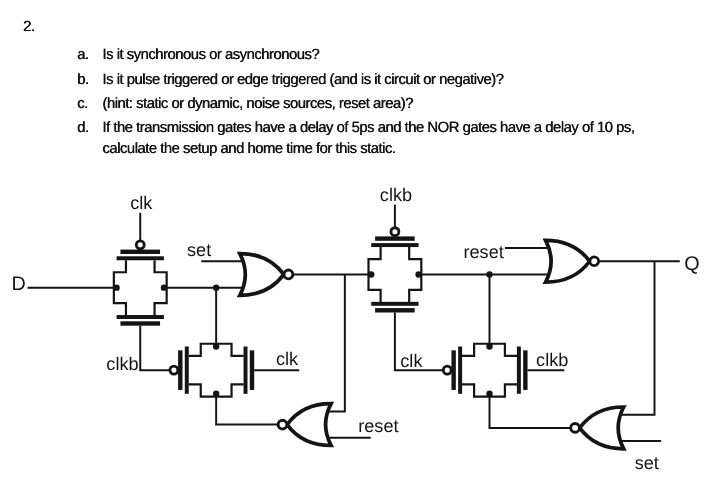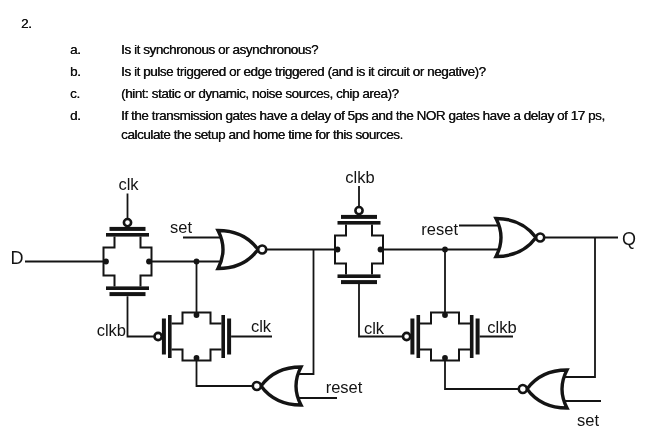--- a/index.html
+++ b/index.html
@@ -10,21 +10,21 @@
   .question{
     position:absolute;left:21px;top:14px;color:#131313;
     font-size:13.5px;letter-spacing:-0.45px;line-height:19.5px;
     white-space:nowrap;text-shadow:0.35px 0 0 currentColor;
   }
   .q-head{display:flex;}
   .q-num{width:28px;flex:0 0 auto;}
   .q-item{display:flex;margin-left:49px;margin-top:2.5px;}
   .q-item.first{margin-top:6px;}
   .q-letter{width:23px;flex:0 0 auto;}
-  .q-lines div{white-space:nowrap;margin-left:28px;}
+  .q-lines div{white-space:nowrap;}
   svg.schematic{position:absolute;left:0;top:0;}
   .w{stroke:#141414;stroke-width:1.8;fill:none;}
   .thin{stroke:#141414;stroke-width:2;fill:none;}
   .gate{fill:#ffffff;stroke:#141414;stroke-width:3.4;}
   .bubble{fill:#ffffff;stroke:#141414;stroke-width:2.6;}
   .dot{fill:#141414;}
   .bar{fill:#141414;}
   .lbl{fill:#141414;font-size:16.5px;font-weight:500;font-family:"Liberation Sans",sans-serif;}
   .lbl-io{font-size:18px;}
 </style>
@@ -43,28 +43,28 @@
   </div>
   <div class="q-item">
     <span class="q-letter">b.</span>
     <div class="q-lines">
         <div>Is it pulse triggered or edge triggered (and is it circuit or negative)?</div>
       </div>
   </div>
   <div class="q-item">
     <span class="q-letter">c.</span>
     <div class="q-lines">
-      <div>(hint: static or dynamic, noise sources, chip area)?</div>
+      <div>(hint: static or dynamic, noise sources, reset area)?</div>
     </div>
   </div>
   <div class="q-item">
     <span class="q-letter">d.</span>
     <div class="q-lines">
-      <div>If the transmission gates have a delay of 5ps and the NOR gates have a delay of 17 ps,</div>
-      <div>calculate the setup and home time for this sources.</div>
+      <div>If the transmission gates have a delay of 5ps and the NOR gates have a delay of 10 ps,</div>
+      <div>calculate the setup and home time for this static.</div>
     </div>
   </div>
 </div>
 
 <svg class="schematic" width="649" height="436" viewBox="0 0 649 436">
   <defs>
     <g id="tg-sym">
       <path class="thin" d="M -13 -25 L -13 -14 L -24 -14 L -24 14 L -13 14 L -13 25 M 13 -25 L 13 -14 L 24 -14 L 24 14 L 13 14 L 13 25"></path>
       <rect class="bar" x="-21.5" y="-28.5" width="43" height="3.6"></rect>
       <rect class="bar" x="-21.5" y="24.9" width="43" height="3.6"></rect>

